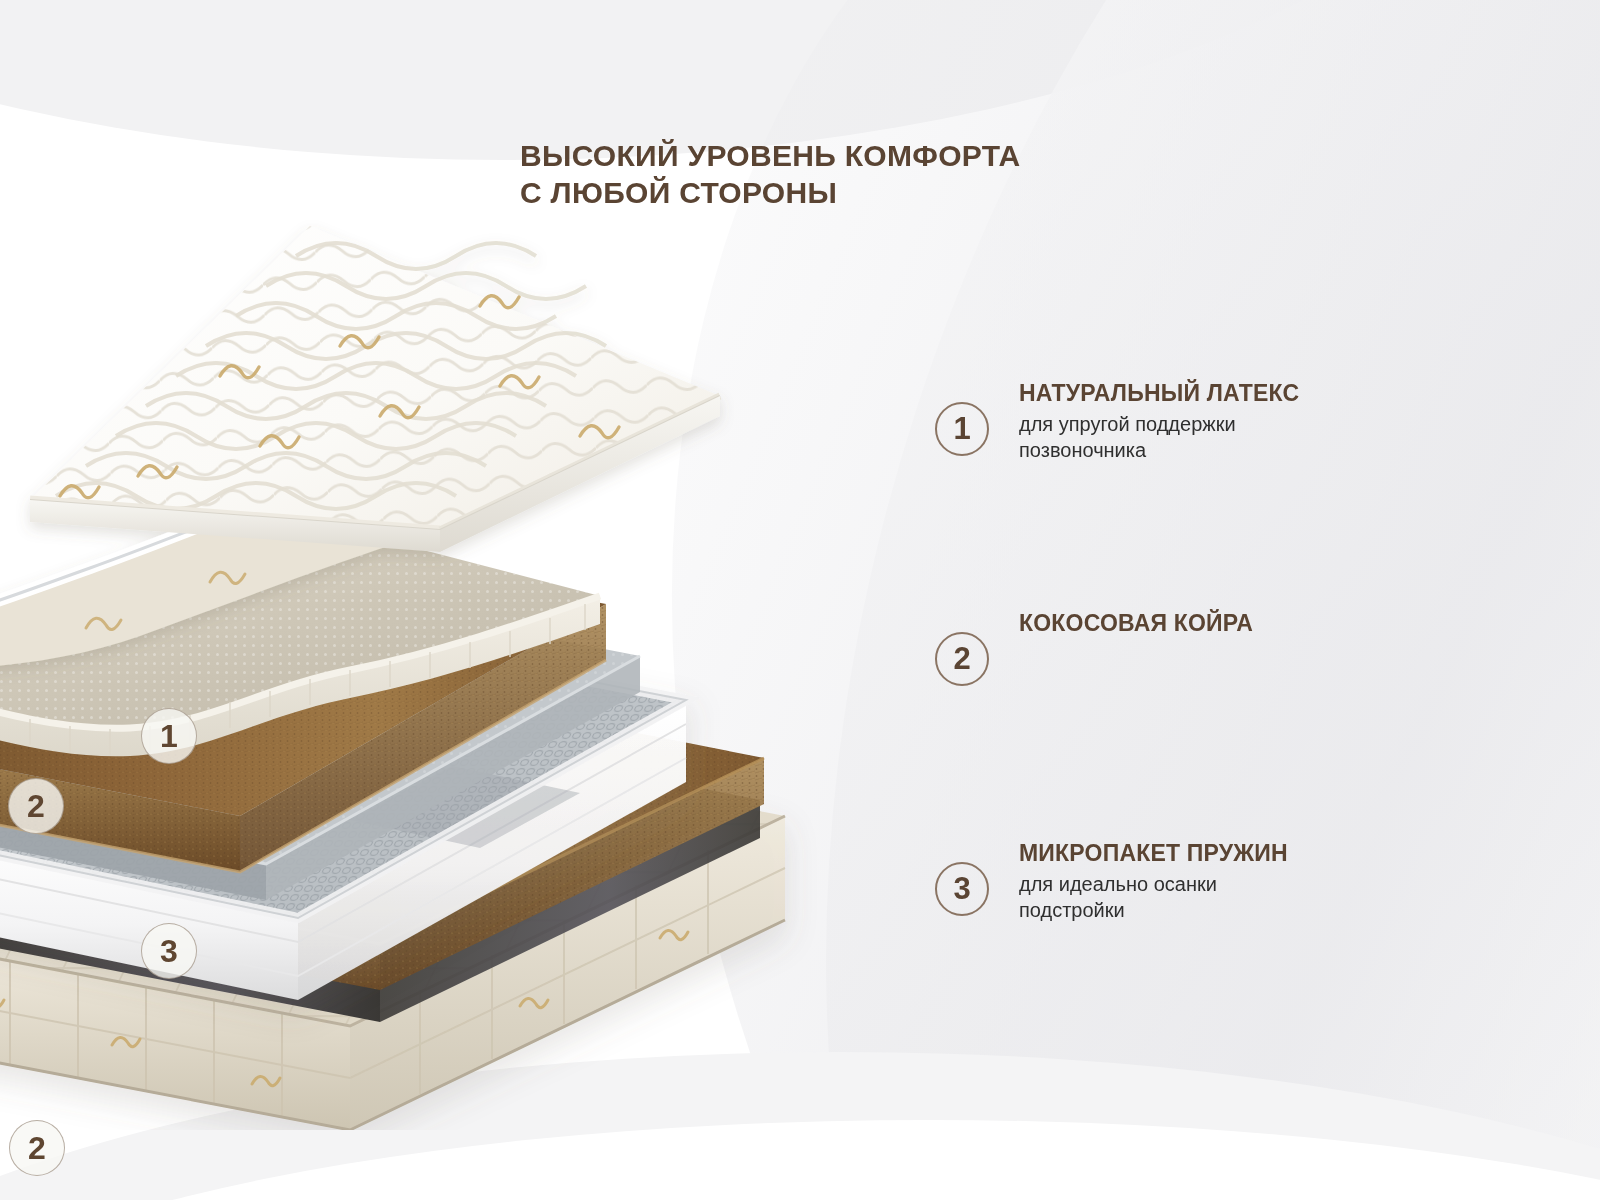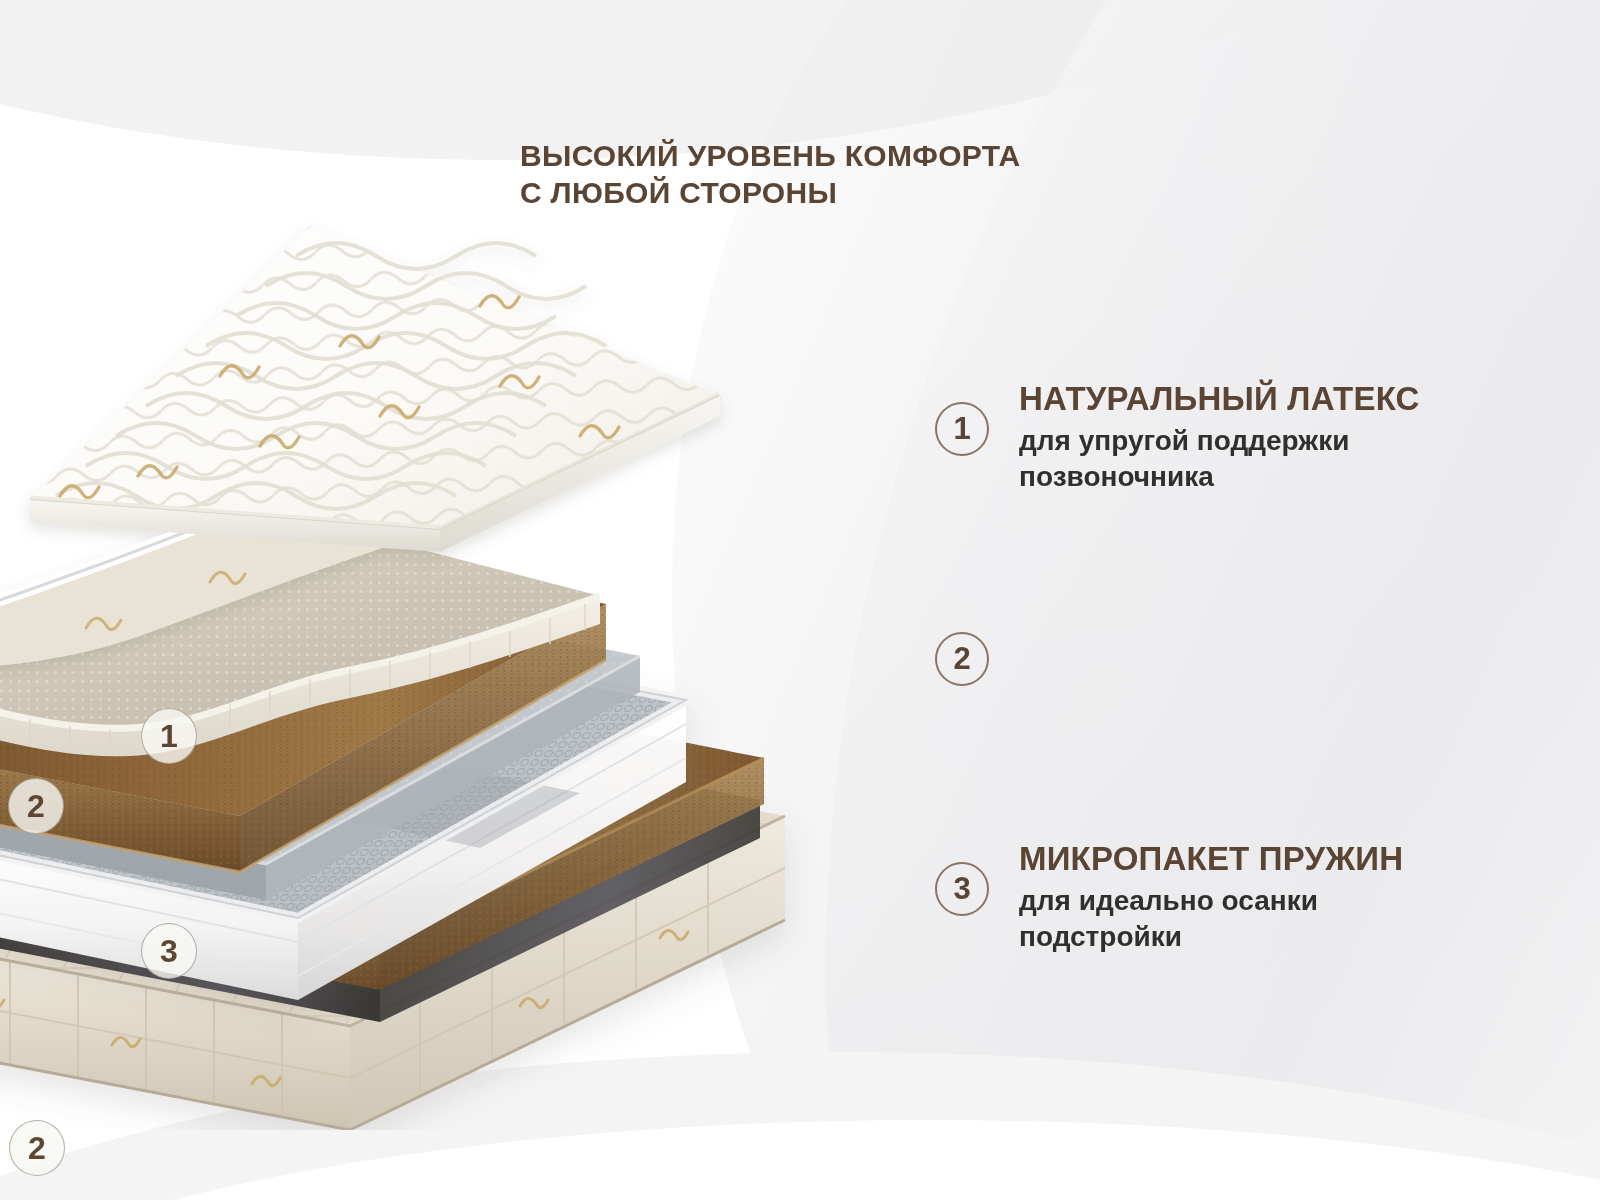--- a/index.html
+++ b/index.html
@@ -76,32 +76,31 @@
     border:2px solid #8a7463;
     color:#5a4433;
     font-size:31px;font-weight:bold;
     display:flex;align-items:center;justify-content:center;
     background:transparent;
     box-sizing:border-box;
   }
   .f-body{margin-left:84px;}
   .f-title{
     color:#5a4433;
-    font-size:33px;font-weight:bold;
+    font-size:23px;font-weight:bold;
     line-height:1.18;
     letter-spacing:.2px;
     margin:0 0 4px 0;
   }
   .f-desc{
     color:#2f2f2f;
-    font-size:28px;
+    font-size:20px;
     line-height:1.30;
     white-space:pre-line;
     margin:0;
-    font-weight:bold;
   }
 
   
   .mattress{position:absolute;left:-120px;top:200px;width:1010px;height:930px;}
   .mattress svg{display:block;}
 
   
   .marker{
     position:absolute;
     width:56px;height:56px;border-radius:50%;
@@ -450,20 +449,21 @@
       <div class="f-body">
         <div class="f-title">НАТУРАЛЬНЫЙ ЛАТЕКС</div>
         <div class="f-desc">для упругой поддержки
 позвоночника</div>
       </div>
     </div>
 
     <div class="feature">
       <div class="f-badge">2</div>
       <div class="f-body">
+        <div class="f-title">КОКОСОВАЯ КОЙРА</div>
       </div>
     </div>
 
     <div class="feature">
       <div class="f-badge">3</div>
       <div class="f-body">
         <div class="f-title">МИКРОПАКЕТ ПРУЖИН</div>
         <div class="f-desc">для идеально осанки
 подстройки</div>
       </div>

